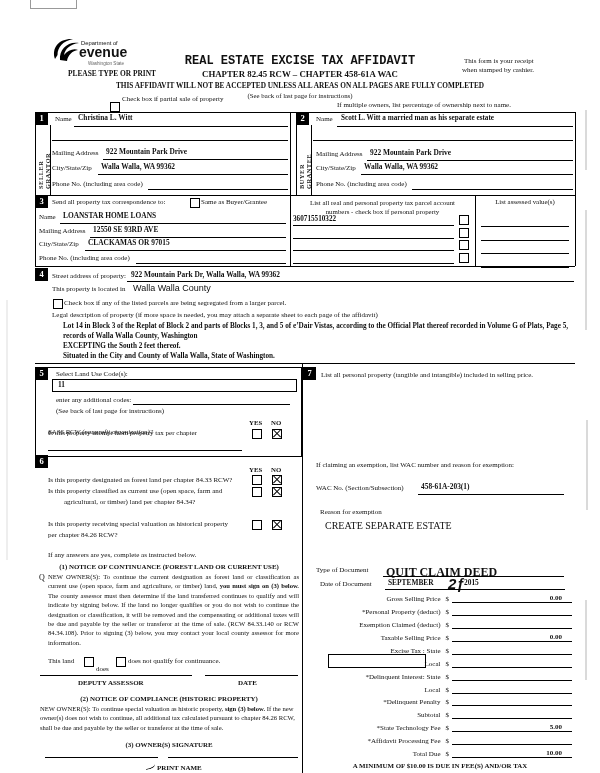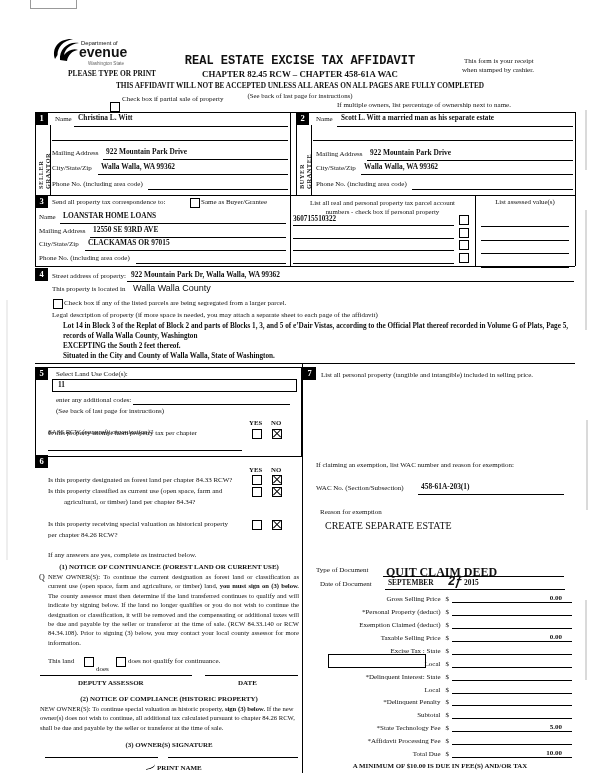--- a/index.html
+++ b/index.html
@@ -231,21 +231,21 @@
   <div class="t" style="left:316px;top:484px;">WAC No. (Section/Subsection)</div>
   <div class="t b" style="left:421px;top:483px;font-size:7.4px;">458-61A-203(1)</div>
   <div class="ul" style="left:418px;top:494px;width:146px;"></div>
   <div class="t" style="left:320px;top:508px;">Reason for exemption</div>
   <div class="t" style="left:325px;top:520px;font-size:10px;">CREATE SEPARATE ESTATE</div>
   <div class="t" style="left:316px;top:566px;">Type of Document</div>
   <div class="t b" style="left:386px;top:565px;font-size:12px;">QUIT CLAIM DEED</div>
   <div class="ul" style="left:383px;top:576px;width:181px;"></div>
   <div class="t" style="left:320px;top:580px;">Date of Document</div>
   <div class="t b" style="left:388px;top:579px;font-size:7.4px;">SEPTEMBER</div>
-  <div class="t i b" style="left:448px;top:575px;font-size:12px;font-family:Liberation Mono, monospace;">2ƒ</div>
+  <div class="t i b" style="left:448px;top:575px;font-size:15px;font-family:Liberation Sans, sans-serif;">2ƒ</div>
   <div class="t b" style="left:464px;top:579px;font-size:7.4px;">2015</div>
   <div class="ul" style="left:385px;top:589px;width:180px;"></div>
 
   <div id="fee-rows">
       <div class="fee-row">
         <span class="fee-label">Gross Selling Price</span>
         <span class="fee-cur">$</span>
         <span class="fee-line"><span class="fee-val">0.00</span></span>
       </div>
       <div class="fee-row">

